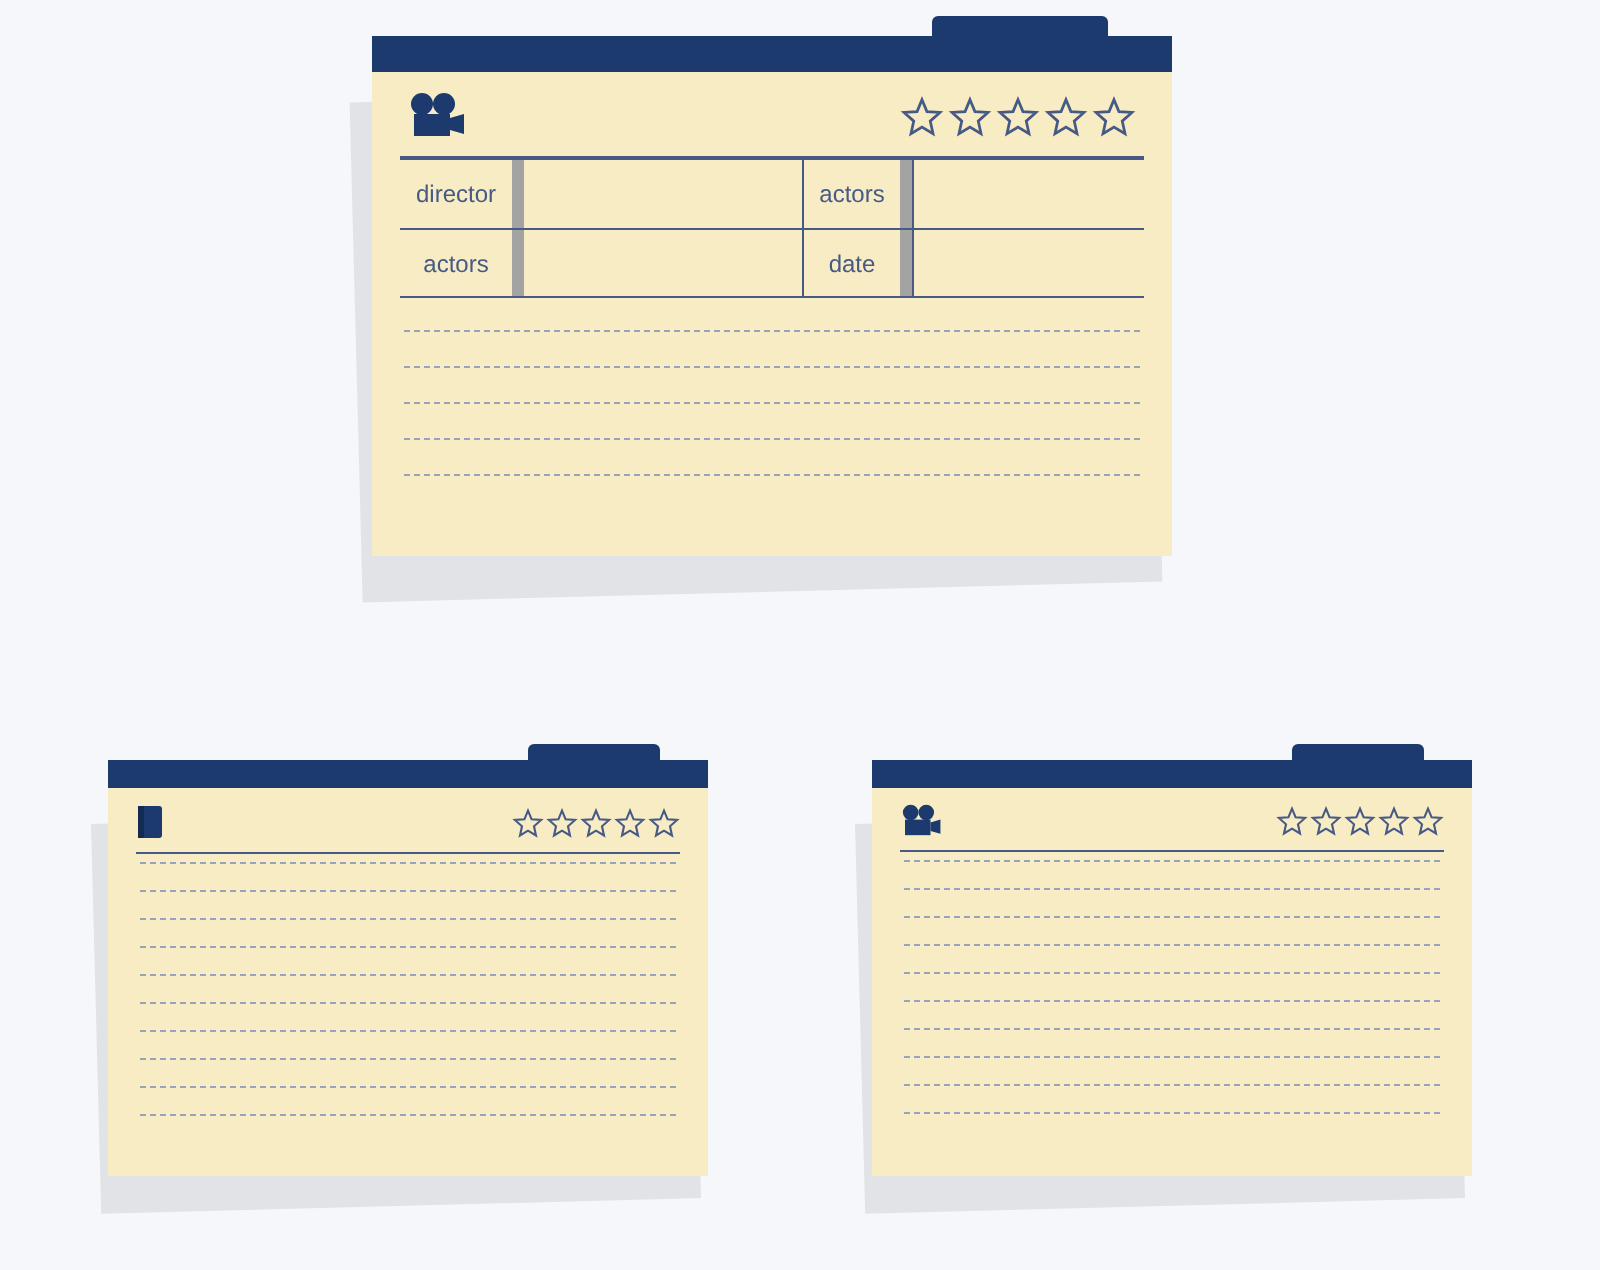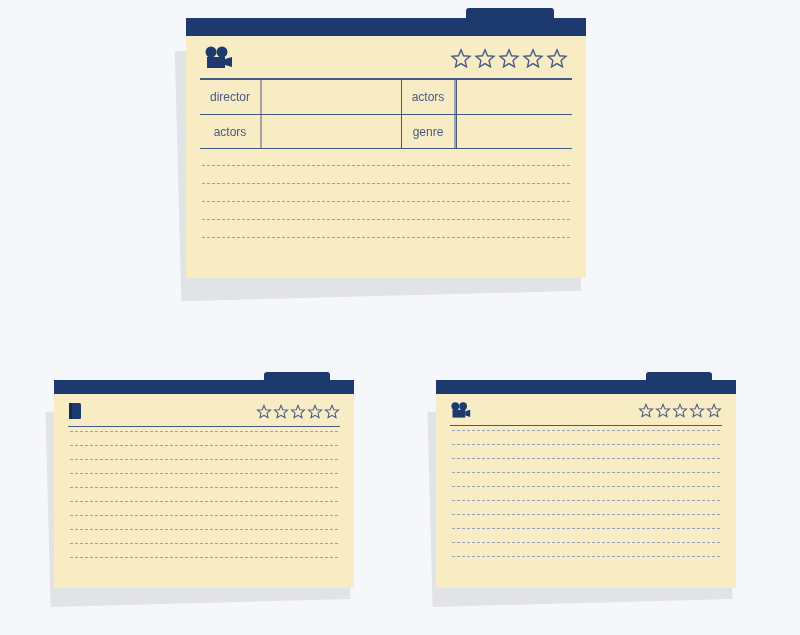--- a/index.html
+++ b/index.html
@@ -75,21 +75,21 @@
     margin: 0 14px;
     border-top: 1px solid #475a86;
     border-bottom: 1px solid #475a86;
   }
   #card-large .row { display: flex; height: 34px; }
   #card-large .row + .row { border-top: 1px solid #475a86; }
   #card-large .cell-label, #card-large .cell-val {
     display: flex; align-items: center; justify-content: center;
     font-size: 12px; color: #475a86;
   }
-  #card-large .cell-label { border-right: 2px solid #a3a3a3; }
+  #card-large .cell-label { border-right: 6px solid #a3a3a3; }
   #card-large .c1 { width: 62px; }
   #card-large .c2 { width: 140px; border-right: 1px solid #475a86; }
   #card-large .c3 { width: 54px; }
   #card-large .c4 { flex: 1; border-left: 1px solid #475a86; }
 
   #card-large .dashes { padding: 16px 0 10px 0; display: flex; flex-direction: column; gap: 17px; }
 
   
   .small { width: 300px; height: 225px; }
   .small .shadow { width: 300px; height: 195px; bottom: -6px; left: -6px; }
@@ -155,21 +155,21 @@
     <div class="grid">
       <div class="row">
         <div class="cell-label c1">director</div>
         <div class="cell-val c2"></div>
         <div class="cell-label c3">actors</div>
         <div class="cell-val c4"></div>
       </div>
       <div class="row">
         <div class="cell-label c1">actors</div>
         <div class="cell-val c2"></div>
-        <div class="cell-label c3">genre</div>
+        <div class="cell-label c3">date</div>
         <div class="cell-val c4"></div>
       </div>
     </div>
 
     <div class="dashes">
       <hr class="dash-line">
         <hr class="dash-line">
         <hr class="dash-line">
         <hr class="dash-line">
         <hr class="dash-line">

